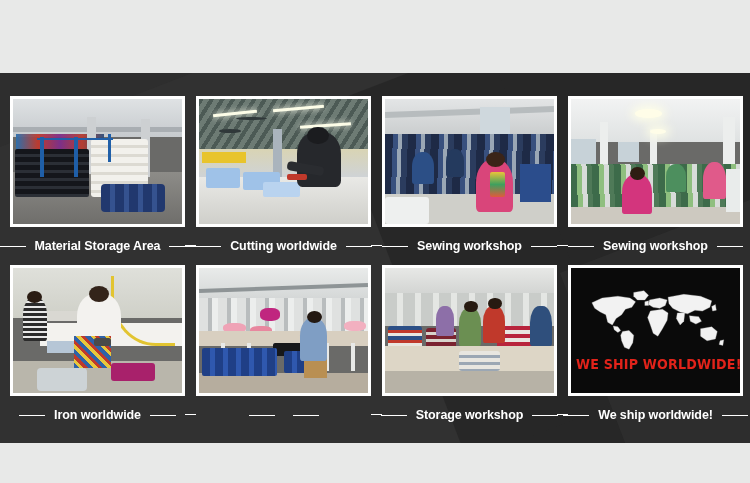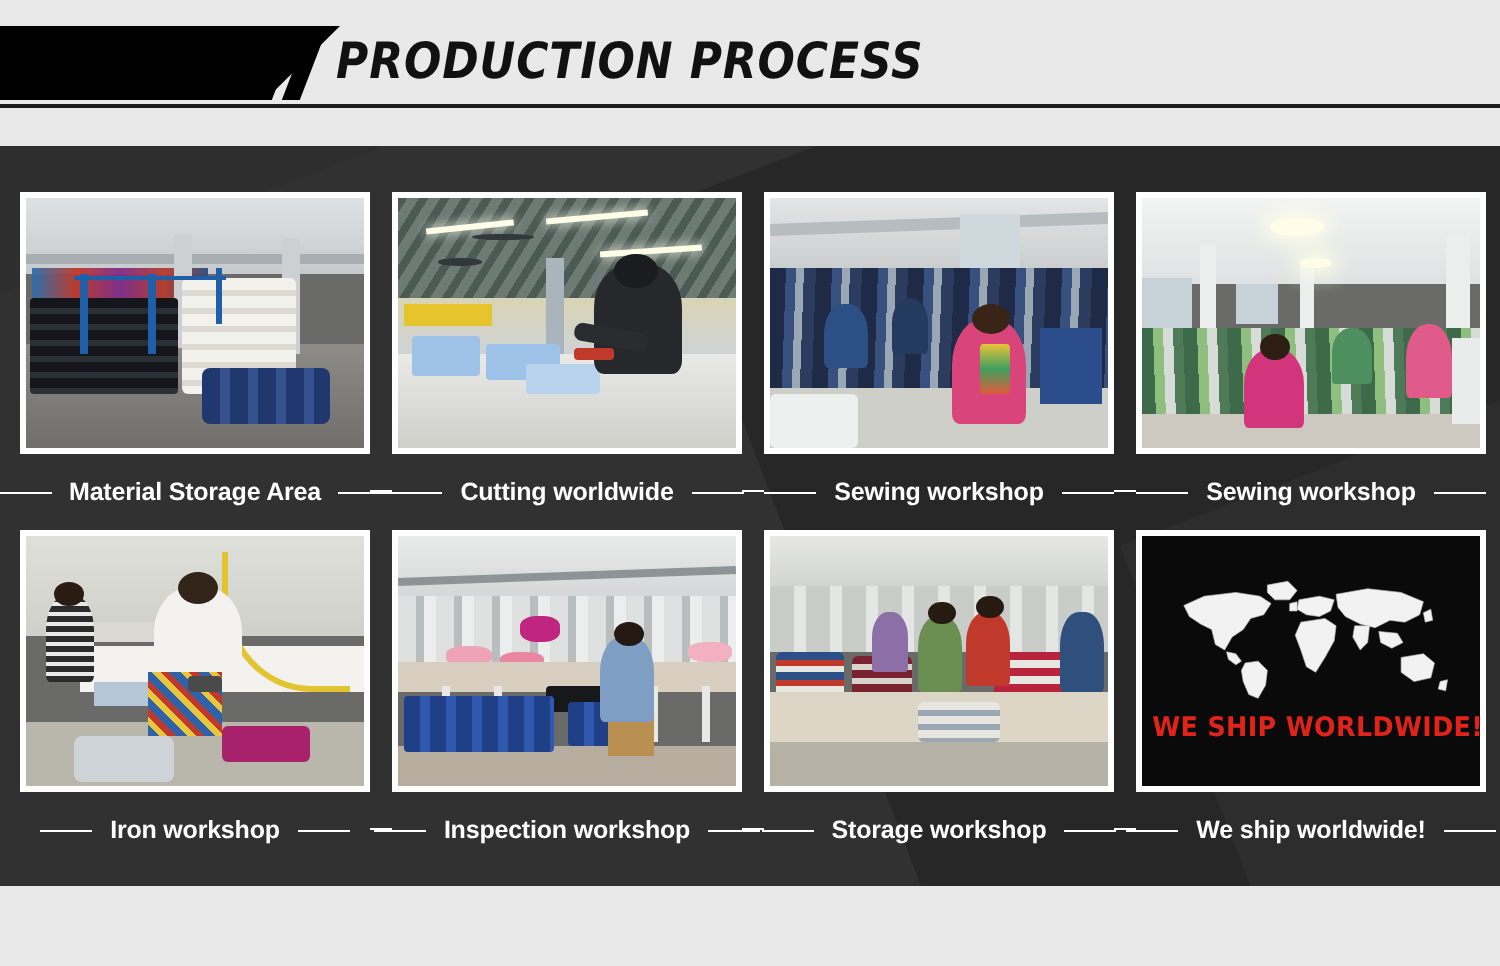--- a/index.html
+++ b/index.html
@@ -349,31 +349,20 @@
     width: 750px;
     height: 40px;
     background: #e8e9e8;
   }
 </style>
 </head>
 <body>
 
 <div class="page">
 
-  <div class="header">
-    <div class="header-bar-wrap">
-      <div class="header-bar"></div>
-    </div>
-    <div class="header-slash">
-      <i class="s1"></i>
-        <i class="s2"></i>
-    </div>
-    <div class="header-title">PRODUCTION PROCESS</div>
-    <div class="header-rule"></div>
-  </div>
 
   <div class="panel">
     <div class="diag d1"></div>
     <div class="diag d2"></div>
     <div class="diag d3"></div>
 
     <div class="grid">
 
       <div class="row row0">
 
@@ -599,26 +588,25 @@
       <span class="cap-line right"></span>
     </div>
     <div class="caption" style="left:568px; top:164px;">
       <span class="cap-line left"></span>
       <span class="cap-text">Sewing workshop</span>
       <span class="cap-line right"></span>
     </div>
 
     <div class="caption" style="left:10px; top:333px;">
       <span class="cap-line left"></span>
-      <span class="cap-text">Iron workshop</span>
+      <span class="cap-text">Iron worldwide</span>
       <span class="cap-line right"></span>
     </div>
     <div class="caption" style="left:196px; top:333px;">
       <span class="cap-line left"></span>
-      <span class="cap-text">Inspection workshop</span>
       <span class="cap-line right"></span>
     </div>
     <div class="caption" style="left:382px; top:333px;">
       <span class="cap-line left"></span>
       <span class="cap-text">Storage workshop</span>
       <span class="cap-line right"></span>
     </div>
     <div class="caption" style="left:568px; top:333px;">
       <span class="cap-line left"></span>
       <span class="cap-text">We ship worldwide!</span>

